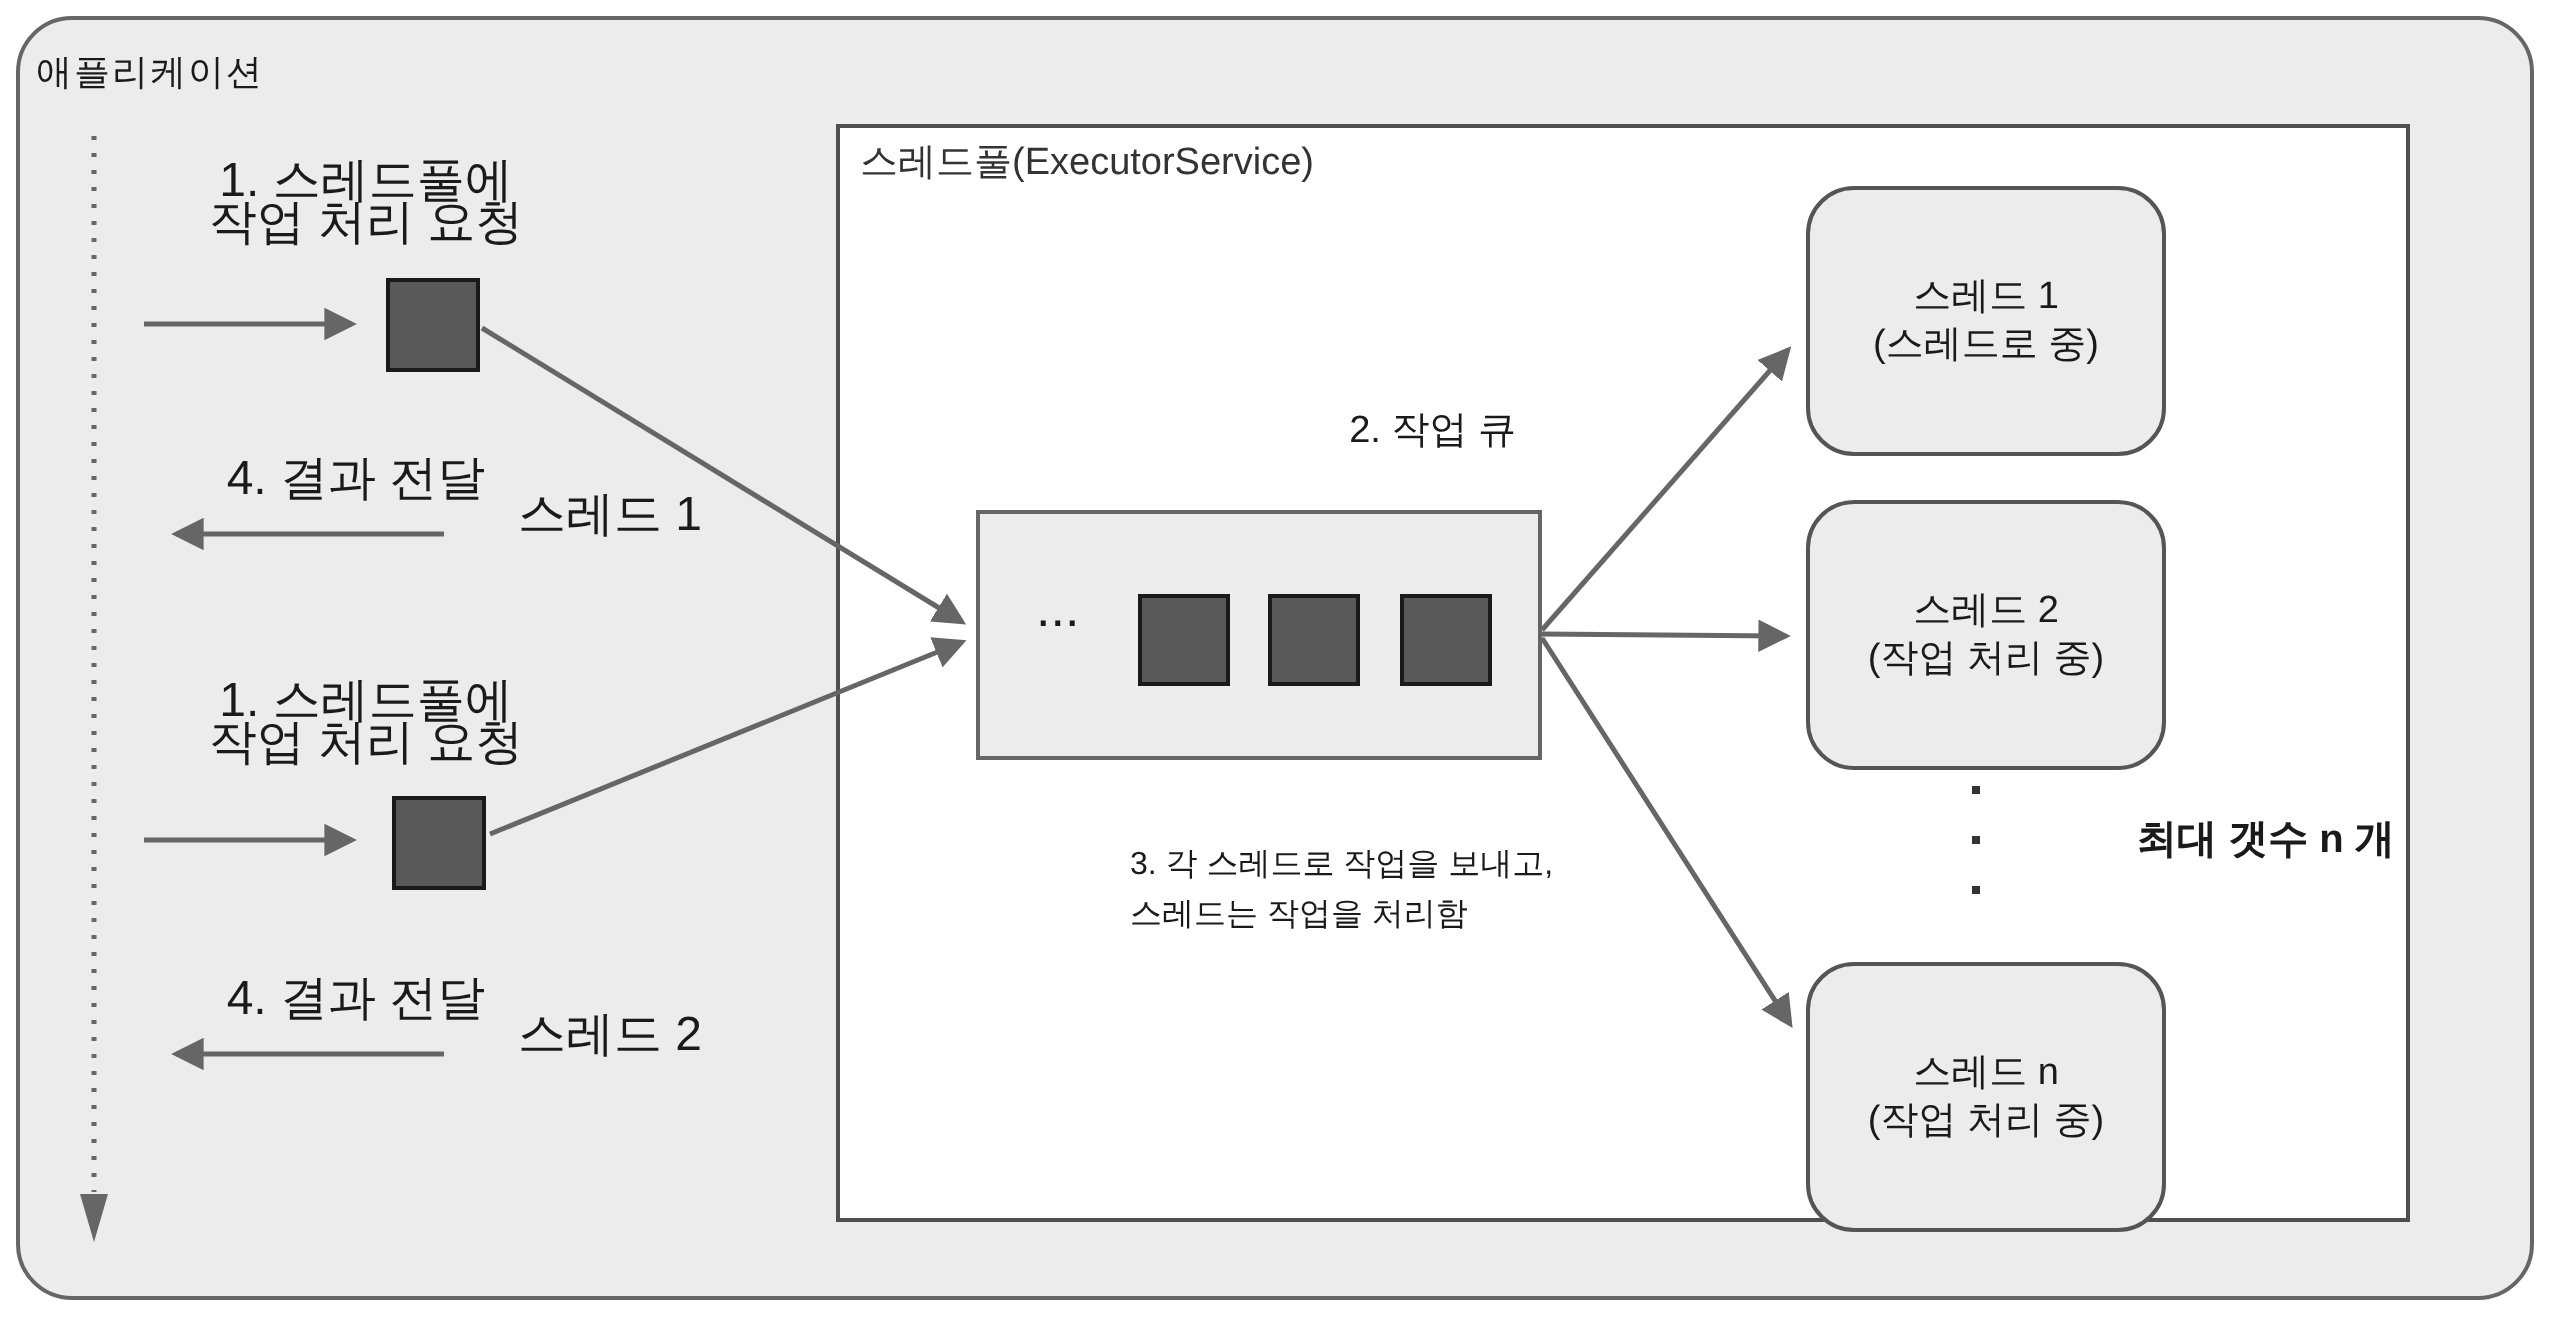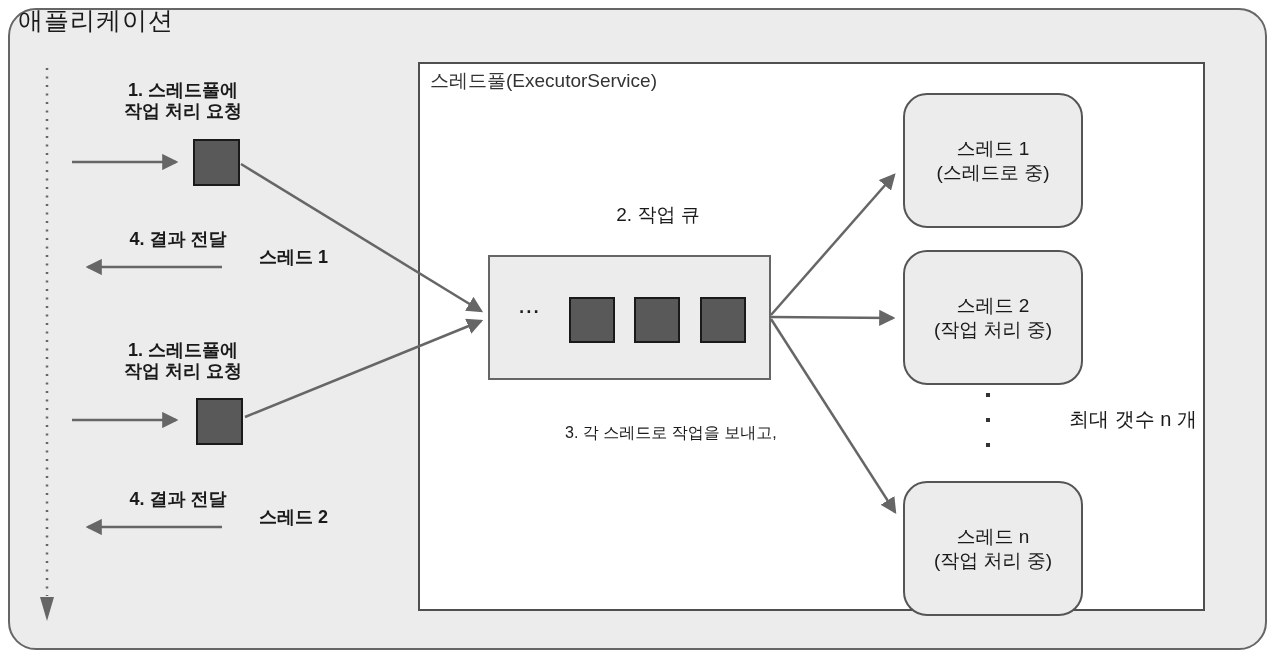--- a/index.html
+++ b/index.html
@@ -10,37 +10,37 @@
   }
   .stage{position:absolute;left:0;top:0;width:1280px;height:663px;}
 
   
   .app-box{
     position:absolute;left:8px;top:8px;width:1259px;height:642px;
     background:#ececec;border:2px solid #666;border-radius:28px;
     box-sizing:border-box;
   }
   .app-title{
-    position:absolute;left:18px;top:4px;
-    font-size:25px;letter-spacing:1px;color:#1a1a1a;
+    position:absolute;left:18px;top:24px;
+    font-size:18px;letter-spacing:1px;color:#1a1a1a;
   }
 
   
   .pool-box{
     position:absolute;left:418px;top:62px;width:787px;height:549px;
     background:#fff;border:2px solid #4f4f4f;box-sizing:border-box;
   }
   .pool-title{position:absolute;left:430px;top:68px;font-size:19px;color:#333;}
 
   
-  .lbl{position:absolute;font-size:18px;color:#1a1a1a;line-height:21px;font-weight:bold;}
+  .lbl{position:absolute;font-size:24px;color:#1a1a1a;line-height:21px;}
   .lbl.center{text-align:center;}
-  .queue-label{position:absolute;left:558px;top:202px;width:200px;text-align:center;font-size:19px;}
+  .queue-label{position:absolute;left:558px;top:202px;width:200px;text-align:right;font-size:19px;}
   .note3{position:absolute;left:565px;top:420px;font-size:16px;line-height:25px;}
-  .max-label{position:absolute;left:1058px;top:406px;width:150px;font-size:20px;font-weight:normal;text-align:center;}
+  .max-label{position:absolute;left:1058px;top:406px;width:150px;font-size:20px;font-weight:bold;text-align:center;}
 
   
   .task-square{
     position:absolute;width:47px;height:47px;background:#595959;
     border:2.5px solid #1a1a1a;box-sizing:border-box;
   }
   .task-square.small{width:46px;height:46px;border-width:2px;}
 
   
   .queue-box{
@@ -128,20 +128,21 @@
   <div class="queue-label">2. 작업 큐</div>
   <div class="queue-box">
     <span class="queue-ellipsis">...</span>
     <div class="task-square small" style="left:79px;top:40px;"></div>
     <div class="task-square small" style="left:144px;top:40px;"></div>
     <div class="task-square small" style="left:210px;top:40px;"></div>
   </div>
 
   <div class="note3">
     <span style="display:block">3. 각 스레드로 작업을 보내고,</span>
+    <span style="display:block">스레드는 작업을 처리함</span>
   </div>
 
   <div class="thread-box t1">
     <span>스레드 1</span>
     <span>(스레드로 중)</span>
   </div>
   <div class="thread-box t2">
     <span>스레드 2</span>
     <span>(작업 처리 중)</span>
   </div>

